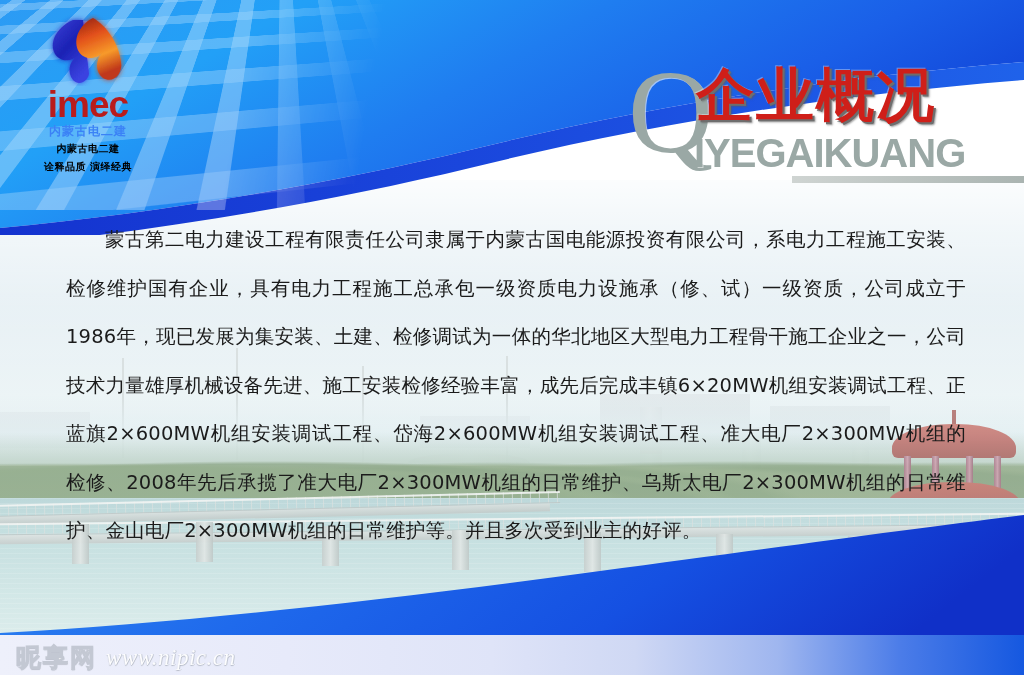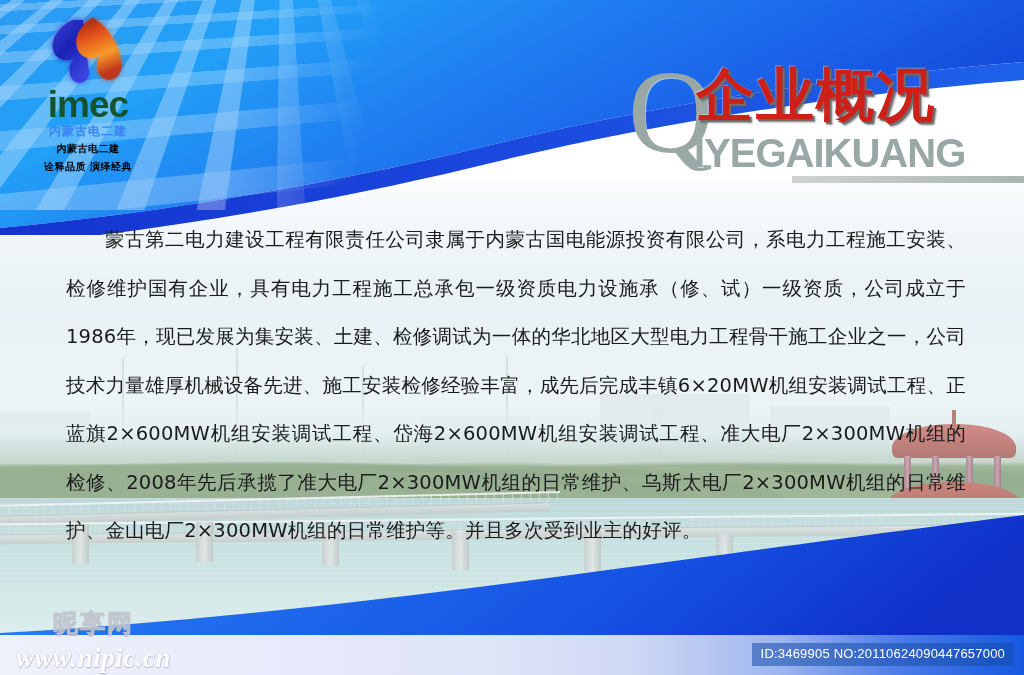--- a/index.html
+++ b/index.html
@@ -164,21 +164,21 @@
   
   .logo {
     position:absolute; left:26px; top:14px; width:124px; height:150px;
     text-align:center; color:#0b0b0b;
   }
   .logo-mark { position:relative; width:110px; height:72px; margin:0 auto; }
   .logo-mark svg { display:block; }
   .logo-imec {
     font-family:"Liberation Sans", sans-serif;
     font-weight:700; font-size:37px; letter-spacing:-1px;
-    line-height:36px; color:#14532d; margin-top:1px;
+    line-height:36px; color:#b91c1c; margin-top:1px;
   }
   .logo-cn1 {
     font-family:"DejaVu Sans", sans-serif;
     font-weight:700; font-size:12px; letter-spacing:1px;
     line-height:17px; color:#3b82f6;
   }
   .logo-cn2 {
     font-family:"DejaVu Sans", sans-serif;
     font-weight:700; font-size:10px; letter-spacing:.5px;
     line-height:14px; color:#000; margin-top:2px;
@@ -242,33 +242,32 @@
   .footer-strip {
     position:absolute; left:0; bottom:0; width:1024px; height:40px;
     background: linear-gradient(90deg,#eef0fb 0%, #e7eafa 28%, #dfe4f8 48%, #cfd8f4 62%, #9fb6ef 76%, #4b7ce8 88%, #1558e0 100%);
   }
 
   
   .watermark {
     position:absolute; left:16px; bottom:4px;
     display:flex; align-items:center; gap:9px;
     opacity:.9;
-    flex-direction:column;
   }
   .wm-cn {
     font-family:"DejaVu Sans", sans-serif;
     font-weight:700; font-size:25px; line-height:27px;
     color:#ffffff;
     -webkit-text-stroke:1px #bfc4cf;
     text-shadow: 0 1px 1px rgba(130,136,150,.55);
     letter-spacing:2px;
   }
   .wm-url {
     font-family:"Liberation Serif", serif;
-    font-style:italic; font-weight:700; font-size:27px; line-height:25px;
+    font-style:italic; font-weight:400; font-size:23px; line-height:25px;
     color:#ffffff;
     text-shadow: 0 1px 1px rgba(140,146,158,.6), 1px 0 0 rgba(190,196,208,.8);
     letter-spacing:.5px;
   }
 
   
   .id-badge {
     position:absolute; right:10px; bottom:9px;
     padding:3px 9px 4px 9px;
     background: rgba(22,76,170,.55);
@@ -437,15 +436,14 @@
     </svg>
   </div>
 
   <div class="footer-strip"></div>
 
   <div class="watermark">
     <span class="wm-cn">昵享网</span>
     <span class="wm-url">www.nipic.cn</span>
   </div>
 
-  <div class="id-badge">ID:3469905 NO:20110624090447657000</div>
 
 </div>
 
 </body></html>

